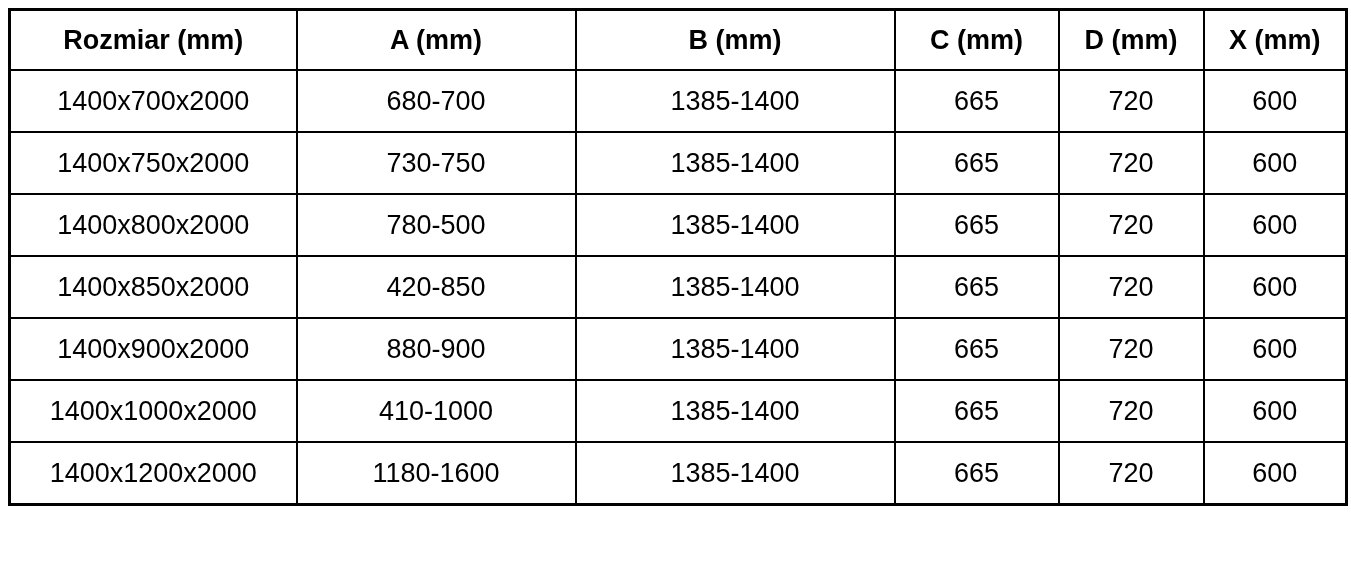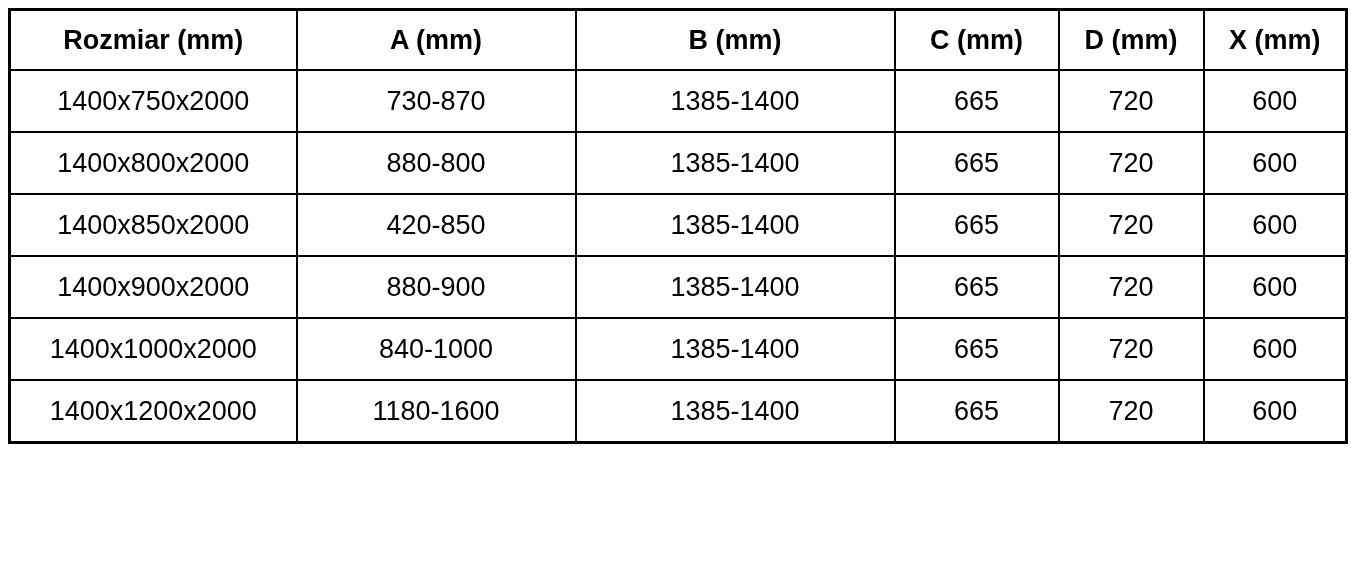--- a/index.html
+++ b/index.html
@@ -60,30 +60,38 @@
           <th>Rozmiar (mm)</th>
           <th>A (mm)</th>
           <th>B (mm)</th>
           <th>C (mm)</th>
           <th>D (mm)</th>
           <th>X (mm)</th>
         </tr>
     </thead>
     <tbody>
         <tr>
+          <td>1400x700x2000</td>
+          <td>680-700</td>
+          <td>1385-1400</td>
+          <td>665</td>
+          <td>720</td>
+          <td>600</td>
+        </tr>
+        <tr>
           <td>1400x750x2000</td>
-          <td>730-870</td>
+          <td>730-750</td>
           <td>1385-1400</td>
           <td>665</td>
           <td>720</td>
           <td>600</td>
         </tr>
         <tr>
           <td>1400x800x2000</td>
-          <td>880-800</td>
+          <td>780-500</td>
           <td>1385-1400</td>
           <td>665</td>
           <td>720</td>
           <td>600</td>
         </tr>
         <tr>
           <td>1400x850x2000</td>
           <td>420-850</td>
           <td>1385-1400</td>
           <td>665</td>
@@ -93,21 +101,21 @@
         <tr>
           <td>1400x900x2000</td>
           <td>880-900</td>
           <td>1385-1400</td>
           <td>665</td>
           <td>720</td>
           <td>600</td>
         </tr>
         <tr>
           <td>1400x1000x2000</td>
-          <td>840-1000</td>
+          <td>410-1000</td>
           <td>1385-1400</td>
           <td>665</td>
           <td>720</td>
           <td>600</td>
         </tr>
         <tr>
           <td>1400x1200x2000</td>
           <td>1180-1600</td>
           <td>1385-1400</td>
           <td>665</td>

